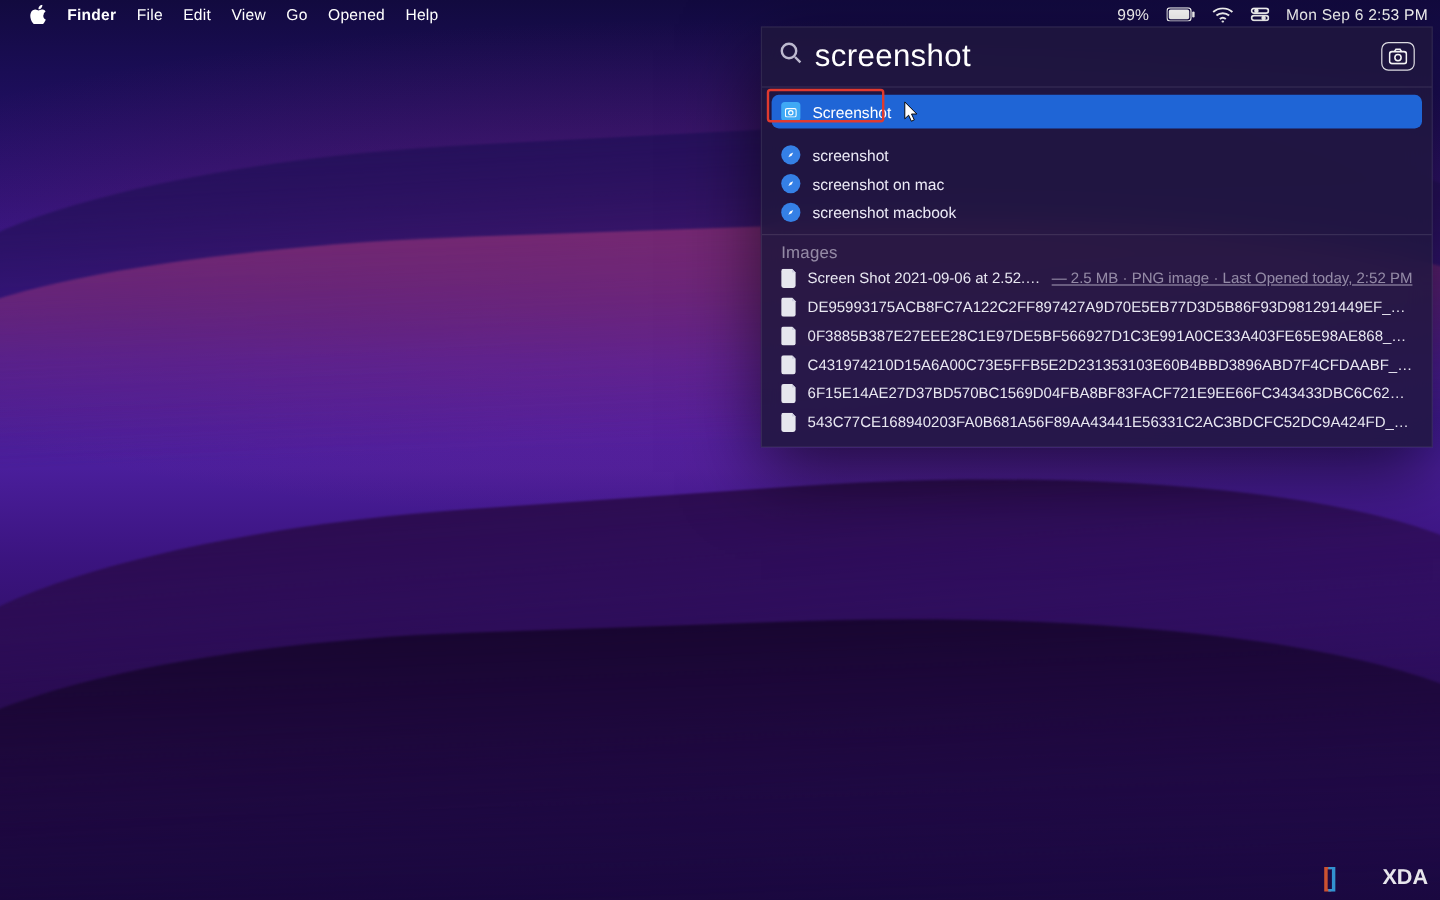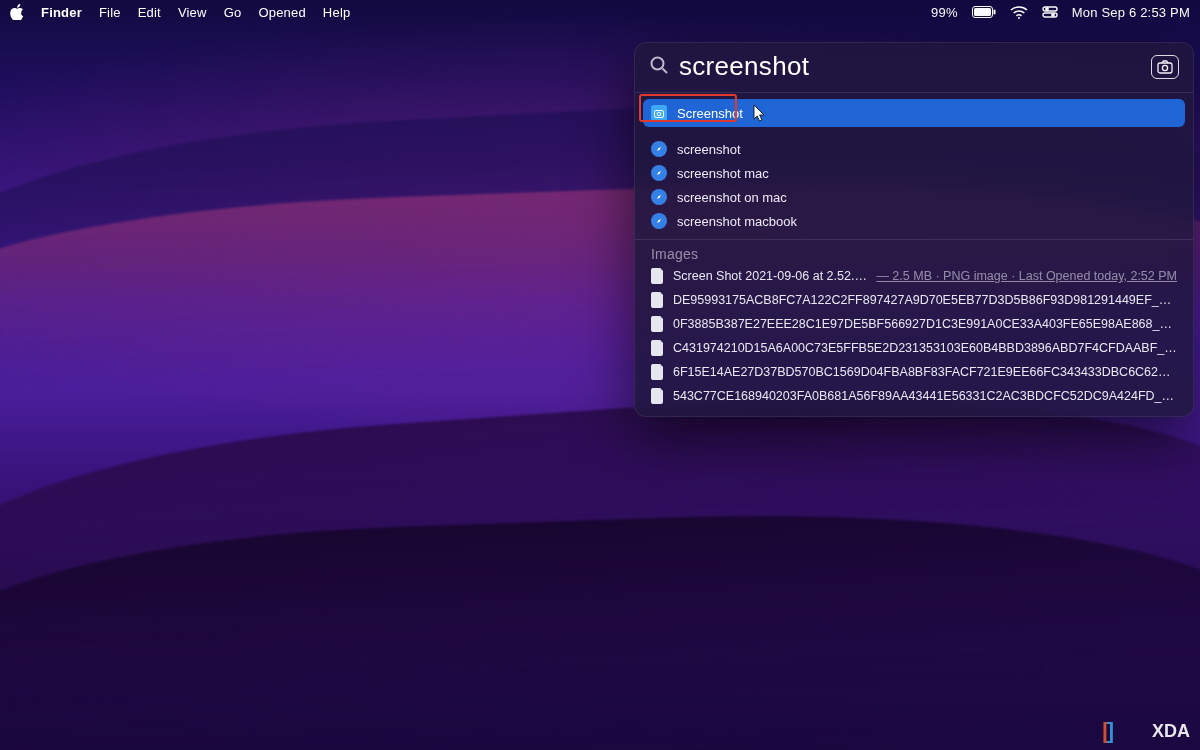--- a/index.html
+++ b/index.html
@@ -10,36 +10,35 @@
       linear-gradient(180deg, #120a3f 0%, #1a0d55 8%, #2a1175 22%, #3e1aa8 40%, #4a1e9b 52%, #3b1480 62%, #2a0d5b 78%, #1a0840 100%);
     position: relative;
   }
   .wave { position:absolute; left:-6%; right:-6%; border-top-right-radius:45% 55%; border-top-left-radius:35% 45%; filter: blur(1px); }
   .w1{ top:110px; height:250px; background:linear-gradient(180deg,rgba(36,16,90,0.9),rgba(36,16,90,0)); transform:rotate(-3deg);}
   .w2{ top:190px; height:180px; background:linear-gradient(180deg,rgba(210,70,130,0.4),rgba(210,70,130,0)); transform:rotate(-2deg);}
   .w3{ top:410px; height:260px; background:linear-gradient(180deg,rgba(40,10,70,0.85),rgba(40,10,70,0)); transform:rotate(-4deg);}
   .w4{ top:520px; height:240px; background:linear-gradient(180deg,rgba(22,5,44,0.9),rgba(22,5,44,0)); transform:rotate(-2deg);}
 
   
-  .menubar { position:absolute; top:0; left:0; right:0; height:24px; display:flex; color:#fff; font-size:13px; letter-spacing:0.2px; padding:0 10px; }
+  .menubar { position:absolute; top:0; left:15px; right:0; height:24px; display:flex; color:#fff; font-size:13px; letter-spacing:0.2px; padding:0 10px; }
   .menubar .left { display:flex; align-items:center; gap:17px; }
   .menubar .left .app { font-weight:600; }
   .menubar .right { margin-left:auto; display:flex; align-items:center; gap:14px; }
   .menubar svg { display:block; }
 
   
   .spotlight {
     position:absolute; top:22px; right:6px; width:560px;
     background:rgba(30,22,60,0.85);
     border:1px solid rgba(255,255,255,0.08);
-    border-radius:12px;
+    border-radius:0;
     box-shadow:0 20px 60px rgba(0,0,0,0.6);
     color:#e9e8f2;
     backdrop-filter: blur(10px);
-    margin-top: 20px;
   }
   .sp-search { display:flex; align-items:center; gap:10px; padding:8px 14px 10px 14px; }
   .sp-search .magnify{ opacity:.85; flex:0 0 auto;}
   .sp-search input {
     flex:1; background:transparent; border:none; outline:none;
     color:#fff; font-size:26px; font-weight:400; letter-spacing:0.3px;
   }
   .sp-search .capture { width:28px; height:24px; border:1.5px solid rgba(255,255,255,0.85); border-radius:6px; display:flex; align-items:center; justify-content:center; }
   .sp-search .capture svg{ opacity:.95;}
   .sp-sep { height:1px; background:rgba(255,255,255,0.1); }
@@ -167,29 +166,20 @@
         </span>
       <span>screenshot</span>
     </div>
     <div class="sug">
       <span class="bullet">
           <svg width="10" height="10" viewBox="0 0 10 10">
             <circle cx="5" cy="5" r="5" fill="#3580e6"></circle>
             <path d="M7 3L4.3 4.3 3 7l2.7-1.3z" fill="#fff"></path>
           </svg>
         </span>
-      <span>screenshot mac</span>
-    </div>
-    <div class="sug">
-      <span class="bullet">
-          <svg width="10" height="10" viewBox="0 0 10 10">
-            <circle cx="5" cy="5" r="5" fill="#3580e6"></circle>
-            <path d="M7 3L4.3 4.3 3 7l2.7-1.3z" fill="#fff"></path>
-          </svg>
-        </span>
       <span>screenshot on mac</span>
     </div>
     <div class="sug">
       <span class="bullet">
           <svg width="10" height="10" viewBox="0 0 10 10">
             <circle cx="5" cy="5" r="5" fill="#3580e6"></circle>
             <path d="M7 3L4.3 4.3 3 7l2.7-1.3z" fill="#fff"></path>
           </svg>
         </span>
       <span>screenshot macbook</span>

